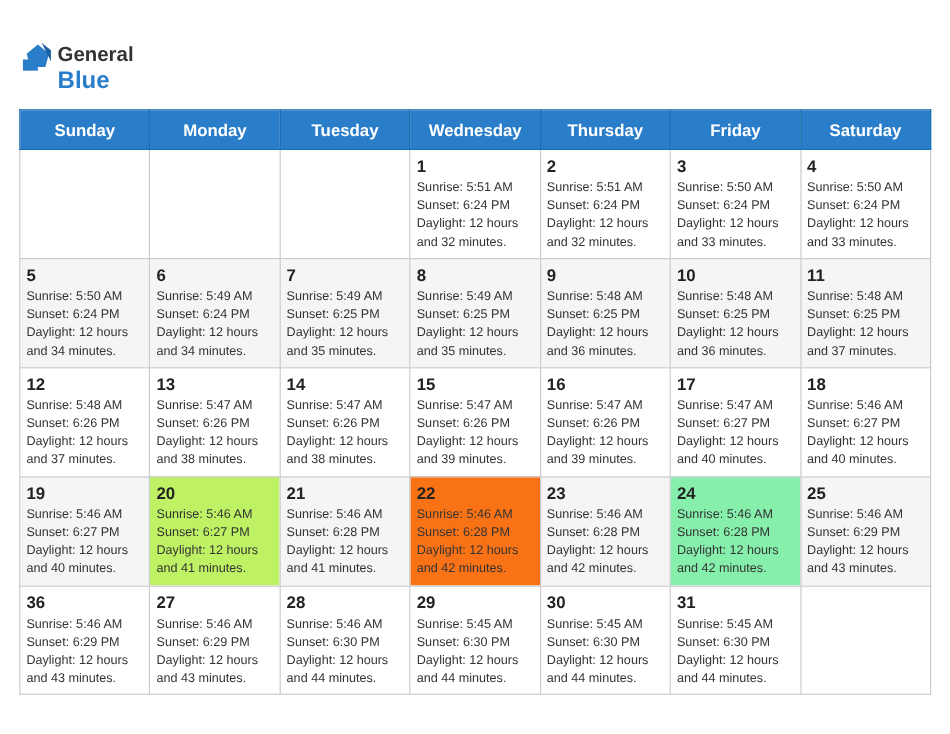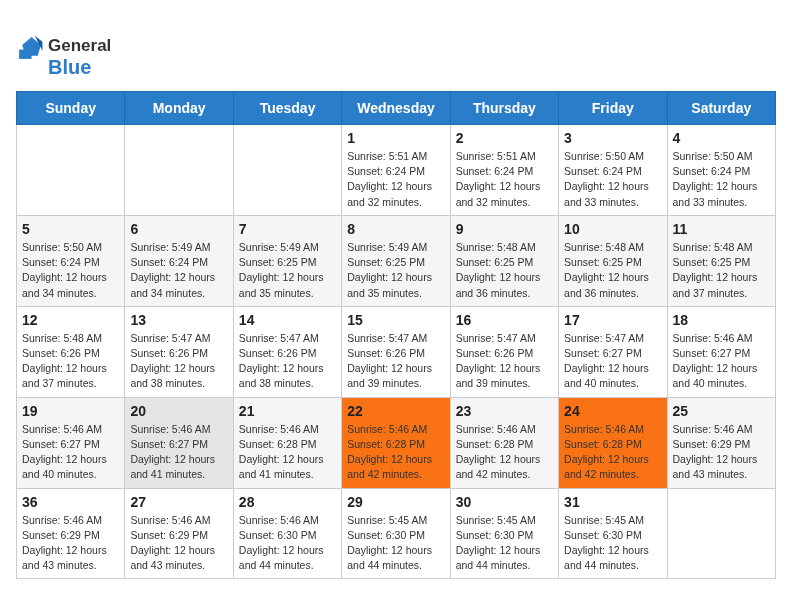--- a/index.html
+++ b/index.html
@@ -231,21 +231,21 @@
 Daylight: 12 hours and 40 minutes.</div>
         </td>
       </tr>
       <tr>
         <td style="background: rgb(245, 245, 245);">
           <div class="day-number">19</div>
           <div class="day-info">Sunrise: 5:46 AM
 Sunset: 6:27 PM
 Daylight: 12 hours and 40 minutes.</div>
         </td>
-        <td style="background: #e5e5e5;">
+        <td style="background: #bef264;">
           <div class="day-number">20</div>
           <div class="day-info">Sunrise: 5:46 AM
 Sunset: 6:27 PM
 Daylight: 12 hours and 41 minutes.</div>
         </td>
         <td style="background: rgb(245, 245, 245);">
           <div class="day-number">21</div>
           <div class="day-info">Sunrise: 5:46 AM
 Sunset: 6:28 PM
 Daylight: 12 hours and 41 minutes.</div>
@@ -255,21 +255,21 @@
           <div class="day-info">Sunrise: 5:46 AM
 Sunset: 6:28 PM
 Daylight: 12 hours and 42 minutes.</div>
         </td>
         <td style="background: rgb(245, 245, 245);">
           <div class="day-number">23</div>
           <div class="day-info">Sunrise: 5:46 AM
 Sunset: 6:28 PM
 Daylight: 12 hours and 42 minutes.</div>
         </td>
-        <td style="background: #f97316;">
+        <td style="background: #86efac;">
           <div class="day-number">24</div>
           <div class="day-info">Sunrise: 5:46 AM
 Sunset: 6:28 PM
 Daylight: 12 hours and 42 minutes.</div>
         </td>
         <td style="background: rgb(245, 245, 245);">
           <div class="day-number">25</div>
           <div class="day-info">Sunrise: 5:46 AM
 Sunset: 6:29 PM
 Daylight: 12 hours and 43 minutes.</div>

